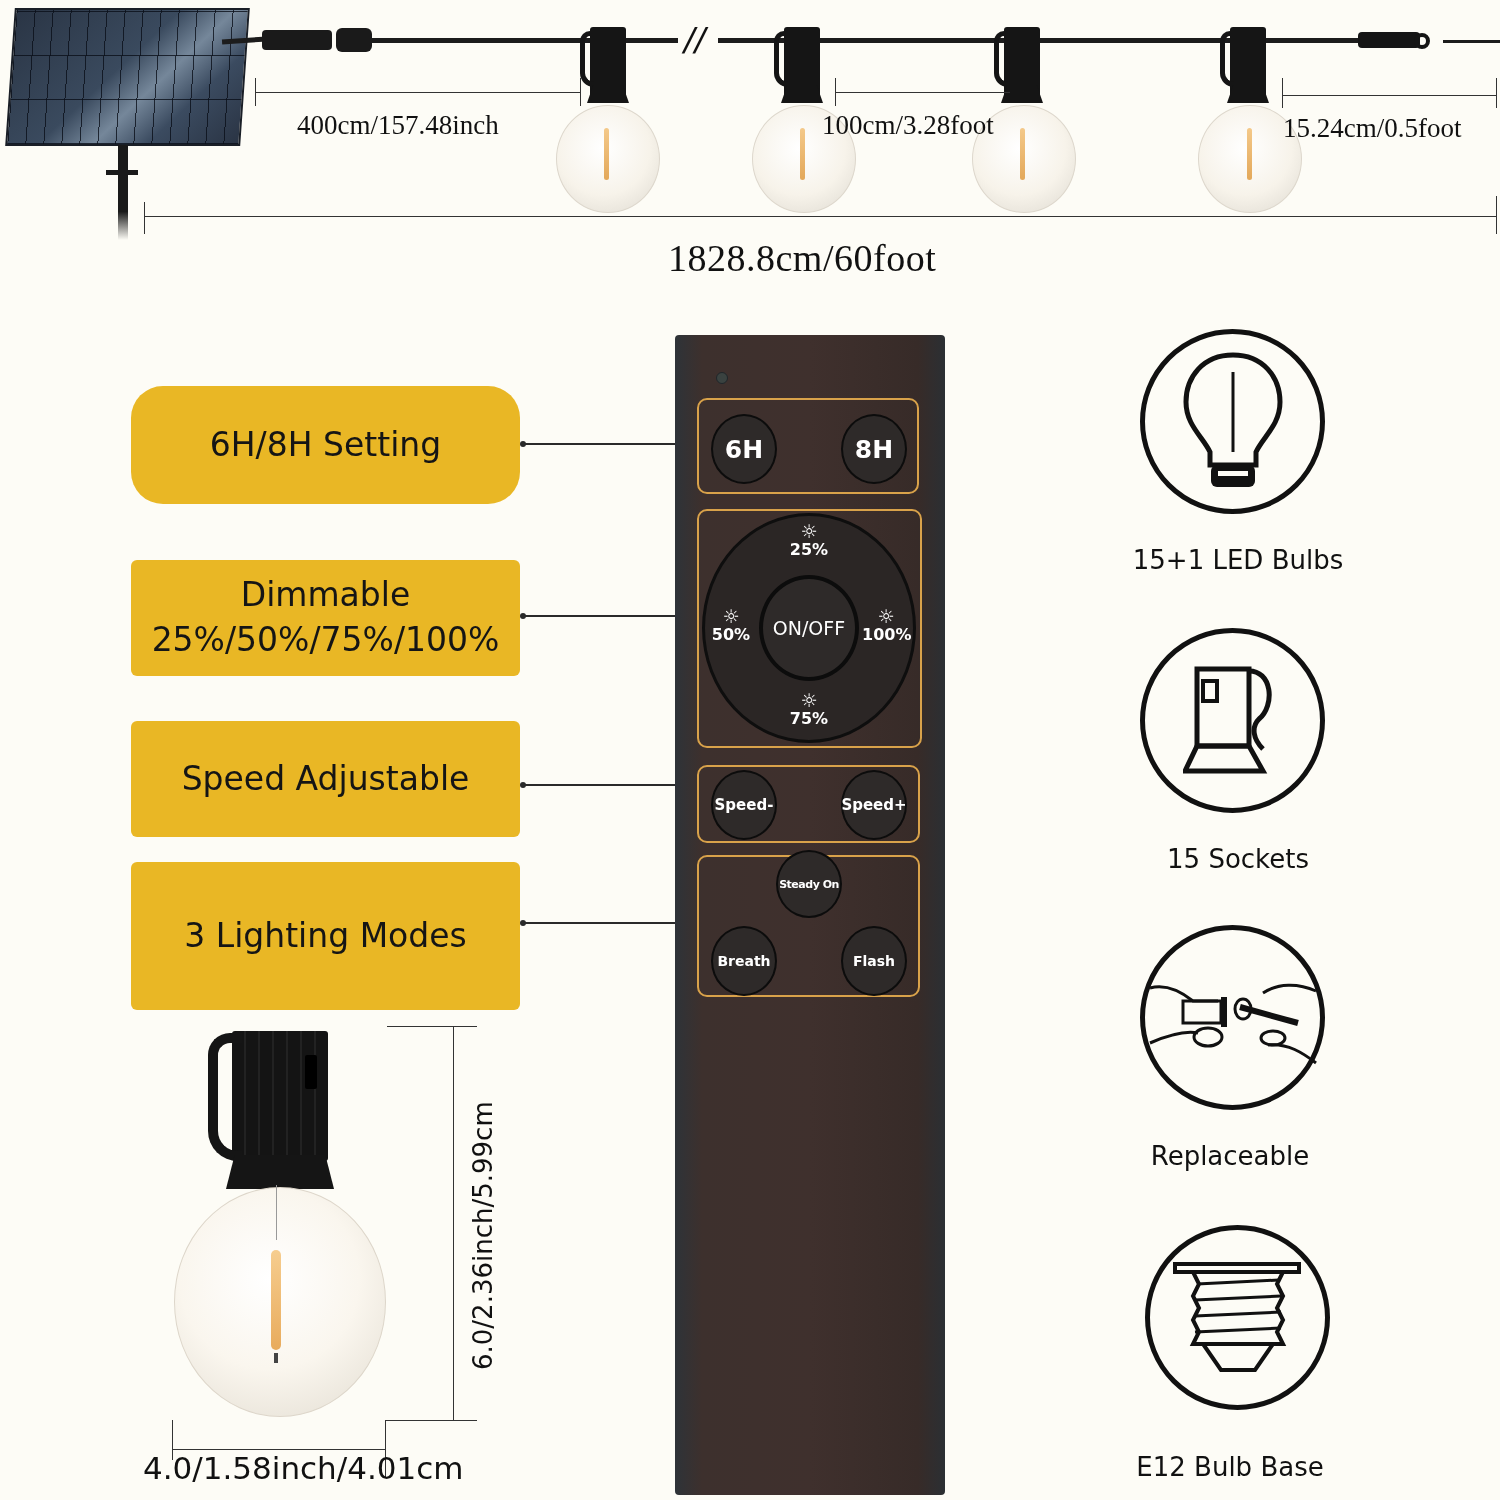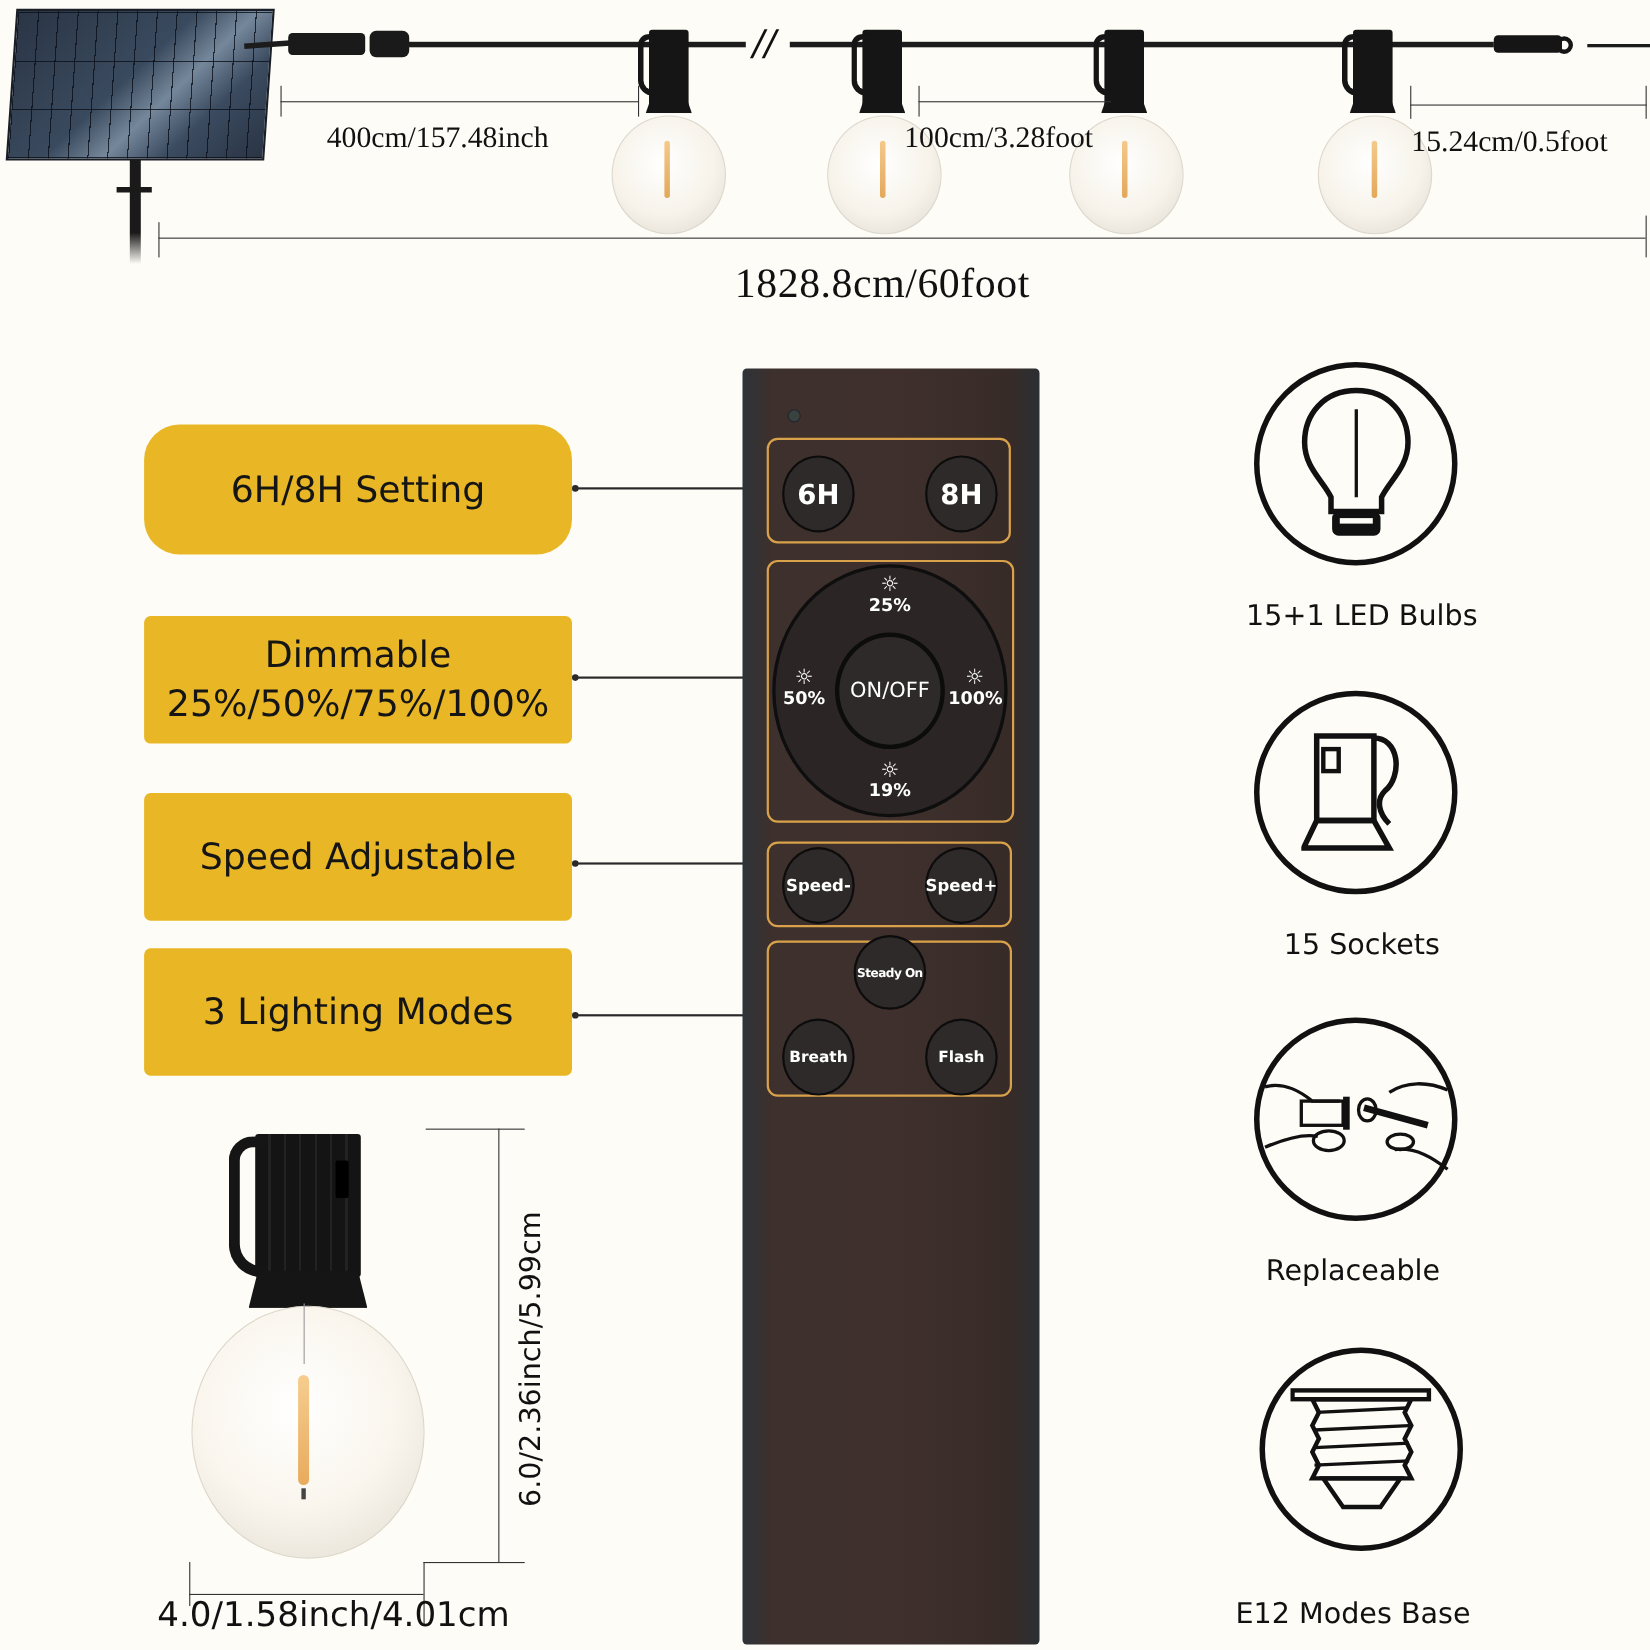--- a/index.html
+++ b/index.html
@@ -120,21 +120,21 @@
   <span>Dimmable</span>
   <span>25%/50%/75%/100%</span>
 </div>
 <div class="abs connector" style="left:522px;top:615px;width:178px;"></div>
 
 <div class="abs feat" style="top:721px;height:116px;">
   <span>Speed Adjustable</span>
 </div>
 <div class="abs connector" style="left:522px;top:784px;width:178px;"></div>
 
-<div class="abs feat" style="top:862px;height:116px;align-items:center;">
+<div class="abs feat" style="top:862px;height:148px;align-items:center;">
   <span>3 Lighting Modes</span>
 </div>
 <div class="abs connector" style="left:522px;top:922px;width:178px;"></div>
 
 <div class="abs remote"></div>
 <div class="abs led"></div>
 
 <div class="abs group" style="left:697px;top:398px;width:222px;height:96px;"></div>
 <div class="abs btn" style="left:711px;top:414px;width:66px;height:70px;font-size:25px;">
   <span>6H</span>
@@ -152,21 +152,21 @@
 <div class="abs dial-label" style="left:709px;top:607px;width:44px;">
   <span class="sun">☼</span>
   <span>50%</span>
 </div>
 <div class="abs dial-label" style="left:862px;top:607px;width:48px;">
   <span class="sun">☼</span>
   <span>100%</span>
 </div>
 <div class="abs dial-label" style="left:787px;top:691px;width:44px;">
   <span class="sun">☼</span>
-  <span>19%</span>
+  <span>75%</span>
 </div>
 <div class="abs btn" style="left:759px;top:575px;width:100px;height:106px;font-size:19px;font-weight:normal;border-width:4px;">
   <span>ON/OFF</span>
 </div>
 
 <div class="abs group" style="left:697px;top:765px;width:223px;height:78px;"></div>
 <div class="abs btn" style="left:711px;top:770px;width:66px;height:70px;font-size:15px;">
   <span>Speed-</span>
 </div>
 <div class="abs btn" style="left:841px;top:770px;width:66px;height:70px;font-size:15px;">
@@ -247,13 +247,13 @@
   <svg width="130" height="120" viewBox="0 0 130 120">
     <rect x="2" y="6" width="124" height="8" fill="none" stroke="#111" stroke-width="4"></rect>
     <path d="M20 14 L110 14 L104 26 L110 38 L104 50 L110 62 L104 74 L110 86 L20 86 L26 74 L20 62 L26 50 L20 38 L26 26 Z" fill="none" stroke="#111" stroke-width="4"></path>
     <line x1="24" y1="26" x2="106" y2="22" stroke="#111" stroke-width="3"></line>
     <line x1="22" y1="42" x2="108" y2="38" stroke="#111" stroke-width="3"></line>
     <line x1="22" y1="58" x2="108" y2="54" stroke="#111" stroke-width="3"></line>
     <line x1="22" y1="74" x2="108" y2="70" stroke="#111" stroke-width="3"></line>
     <path d="M30 86 L100 86 L82 112 L48 112 Z" fill="none" stroke="#111" stroke-width="4"></path>
   </svg>
 </div>
-<div class="abs icon-caption" style="left:1100px;top:1452px;">E12 Modes Base</div>
+<div class="abs icon-caption" style="left:1100px;top:1452px;">E12 Bulb Base</div>
 
 </body></html>

